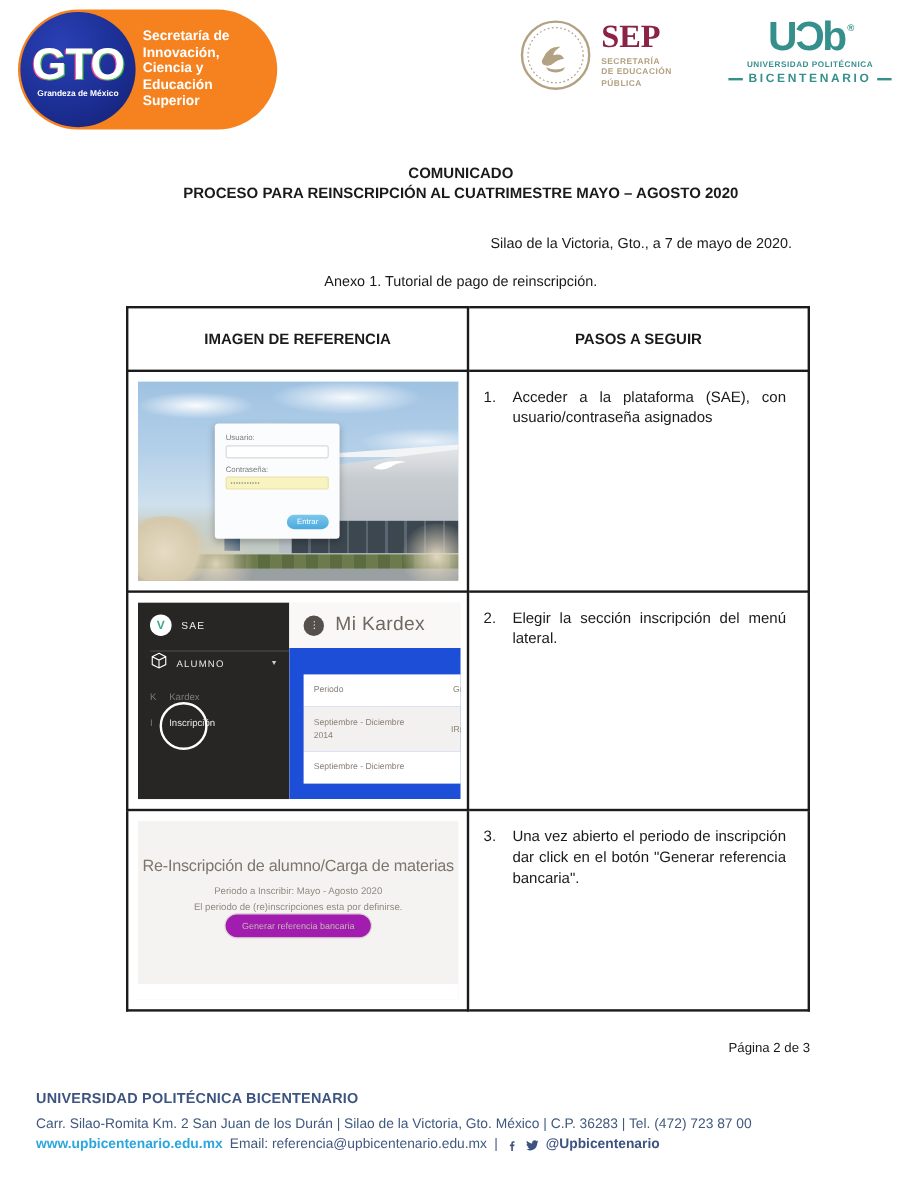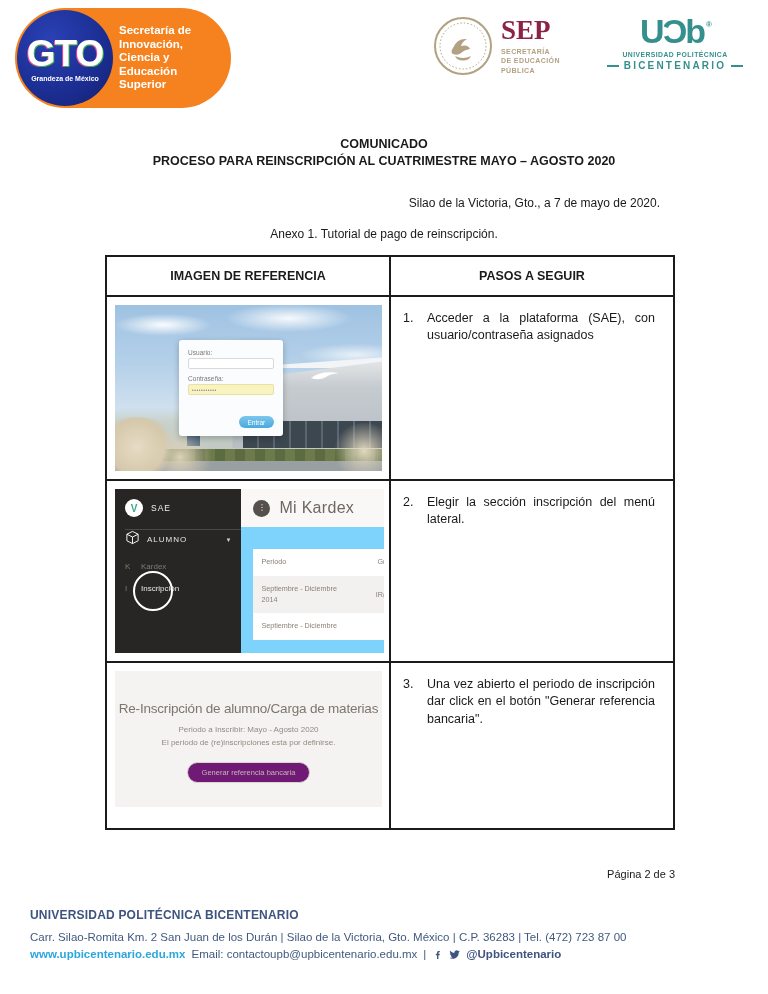--- a/index.html
+++ b/index.html
@@ -34,21 +34,21 @@
   
   .title-block { position:absolute; top:136px; left:0; width:768px; text-align:center;
                  font-weight:bold; font-size:12.5px; line-height:1.32; }
   .dateline { position:absolute; top:196px; left:0; width:768px; text-align:right;
               padding-right:108px; font-size:12px; }
   .annex { position:absolute; top:227px; left:0; width:768px; text-align:center; font-size:12px; }
 
   
   table.main { position:absolute; top:255px; left:105px; width:570px; border-collapse:collapse; table-layout:fixed; }
   table.main th, table.main td { border:2px solid #1b1b1b; }
-  table.main th { height:40px; font-size:12.5px; font-weight:bold; text-align:center; background:#fff; }
+  table.main th { height:53px; font-size:12.5px; font-weight:bold; text-align:center; background:#fff; }
   td.img-cell { width:285px; padding:8px; vertical-align:middle; background:#fff; }
   td.step-cell { width:285px; vertical-align:top; padding:13px 10px 0 12px; background:#fff; }
   .step { display:flex; font-size:12.5px; line-height:1.38; }
   .step-num { width:24px; flex:none; }
   .step-text { flex:1; text-align:justify; padding-right:8px; }
 
   
   .shot-login { position:relative; width:267px; height:166px; overflow:hidden;
     background:
       radial-gradient(ellipse 70px 16px at 18% 12%, rgba(255,255,255,.95), rgba(255,255,255,0) 70%),
@@ -101,37 +101,37 @@
   .sae-item.dim .sae-lbl { color:#7d7b76; }
   .sae-item.lit .sae-lbl { color:#e8e6e2; }
   .sae-ring { position:absolute; left:8px; top:-13px; width:40px; height:40px;
               border:2px solid #fff; border-radius:50%; }
   .sae-main { width:53%; position:relative; overflow:hidden; }
   .sae-head { display:flex; align-items:center; gap:9px; padding:10px 0 10px 12px;
               background:#faf8f7; border-bottom:1px solid #e6e2df; }
   .sae-dots-circle { width:17px; height:17px; border-radius:50%; background:#55504c; color:#fff;
                      display:flex; align-items:center; justify-content:center; font-size:8px; line-height:1; }
   .sae-title { font-size:16px; color:#6e6861; letter-spacing:.3px;text-align:right; }
-  .sae-body { position:absolute; top:38px; bottom:0; left:0; right:0; background:#7dd3fc;text-decoration:underline; }
+  .sae-body { position:absolute; top:38px; bottom:0; left:0; right:0; background:#1d4ed8;text-decoration:underline; }
   .kardex-card { position:absolute; left:12px; top:22px; width:140px; }
   .kx-row { padding:8px 8px; font-size:7.2px; color:#8a8179; display:flex; justify-content:space-between; }
   .kx-row .kx-p { white-space:pre-line; line-height:1.5; }
   .kx-row .kx-g { color:#8a8179; }
   .kx-head { background:#fff; }
   .kx-r1 { background:#f3f1ef; }
   .kx-r1 .kx-g { align-self:center; }
   .kx-r2 { background:#fff; }
 
   
   .shot-re { position:relative; width:267px; height:149px; background:#f5f3f1; text-align:center; overflow:hidden; }
   .re-title { font-size:13.5px; color:#7d766e; margin-top:30px; letter-spacing:-.2px; }
   .re-sub { font-size:8px; color:#918a82; margin-top:9px; }
   .re-note { font-size:8px; color:#918a82; margin-top:4px; }
-  .re-btn { display:inline-block; margin-top:15px; border:1px solid #d9d5d0; border-radius:13px;
-            padding:5px 14px; font-size:7.5px; color:#bfb9b2; background:#701a75; }
+  .re-btn { display:inline-block; margin-top:1px; border:1px solid #d9d5d0; border-radius:13px;
+            padding:5px 14px; font-size:7.5px; color:#bfb9b2; background:#a21caf; }
   .re-bottom { position:absolute; bottom:0; left:0; width:100%; height:13px; background:#fff; }
 
   
   .pagenum { position:absolute; top:868px; left:0; width:675px; text-align:right; font-size:11px; color:#1a1a1a; }
   .footer { position:absolute; top:908px; left:30px; width:710px; }
   .f-univ { font-weight:bold; color:#3D5480; font-size:12px; letter-spacing:.2px; }
   .f-addr { color:#41597f; font-size:11.5px; margin-top:9px; }
   .f-line3 { margin-top:5px; font-size:11.5px; color:#41597f; display:flex; align-items:center; gap:6px; }
   .f-web { color:#2BA7DE; font-weight:bold; }
   .f-sep { color:#41597f; }
@@ -315,21 +315,21 @@
   </tbody>
     </table>
 
   <div class="pagenum">Página 2 de 3</div>
 
   <div class="footer">
     <div class="f-univ">UNIVERSIDAD POLITÉCNICA BICENTENARIO</div>
     <div class="f-addr">Carr. Silao-Romita Km. 2 San Juan de los Durán  |  Silao de la Victoria, Gto. México  |  C.P. 36283 |  Tel. (472) 723 87 00</div>
     <div class="f-line3">
       <span class="f-web">www.upbicentenario.edu.mx</span>
-      <span>Email: contactoupb@upbicentenario.edu.mx</span>
+      <span>Email: referencia@upbicentenario.edu.mx</span>
       <span class="f-sep">|</span>
       <span class="f-icon">
         <svg viewBox="0 0 24 24" width="11" height="11">
             <path fill="#3D5480" d="M14 13.5h2.5l.5-3H14V8.8c0-.9.3-1.5 1.5-1.5H17V4.6c-.3 0-1.2-.1-2.2-.1-2.2 0-3.8 1.4-3.8 3.9v2.1H8.5v3H11V22h3v-8.5z"></path>
           </svg>
       </span>
       <span class="f-icon">
         <svg viewBox="0 0 24 24" width="11" height="11">
             <path fill="#3D5480" d="M23.4 4.8c-.8.4-1.7.6-2.6.8.9-.6 1.6-1.5 2-2.6-.9.5-1.9.9-2.9 1.1-.9-.9-2.1-1.4-3.4-1.4-2.6 0-4.6 2.1-4.6 4.6 0 .4 0 .7.1 1.1-3.9-.2-7.3-2-9.6-4.8-.4.7-.6 1.5-.6 2.3 0 1.6.8 3 2.1 3.9-.8 0-1.5-.2-2.1-.6v.1c0 2.3 1.6 4.1 3.7 4.6-.4.1-.8.2-1.2.2-.3 0-.6 0-.9-.1.6 1.9 2.3 3.2 4.3 3.3-1.6 1.2-3.6 2-5.7 2-.4 0-.7 0-1.1-.1 2 1.3 4.5 2.1 7.1 2.1 8.5 0 13.2-7 13.2-13.2v-.6c.9-.7 1.7-1.5 2.2-2.7z"></path>
           </svg>

